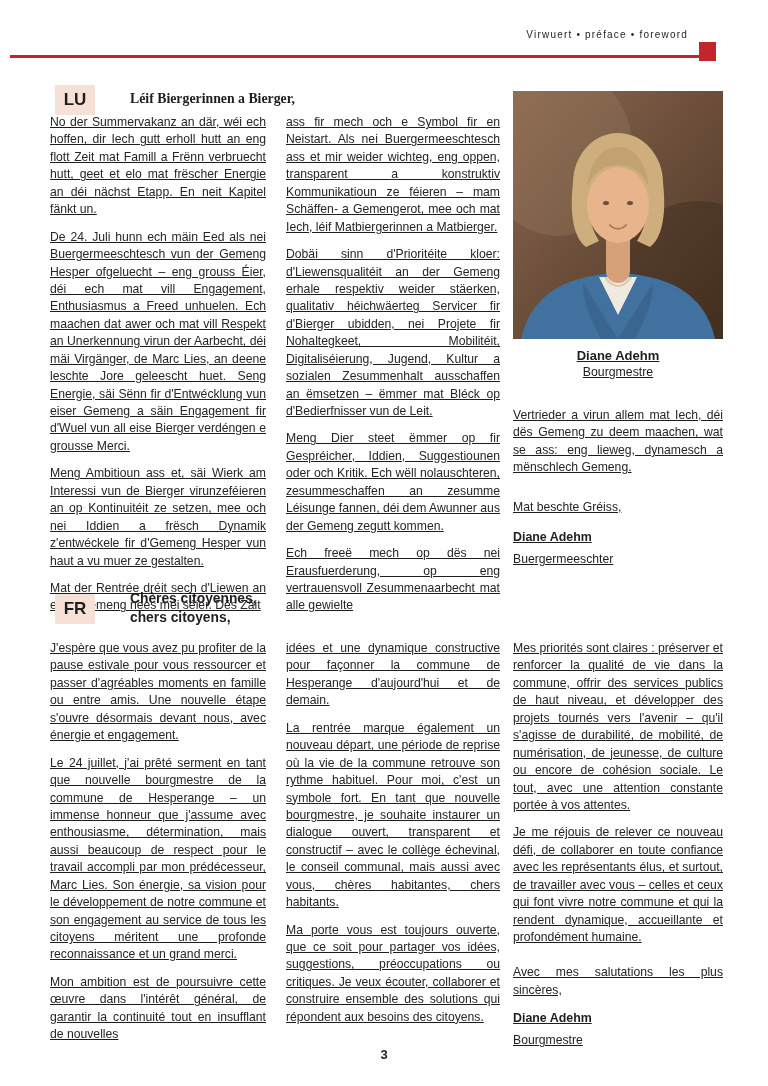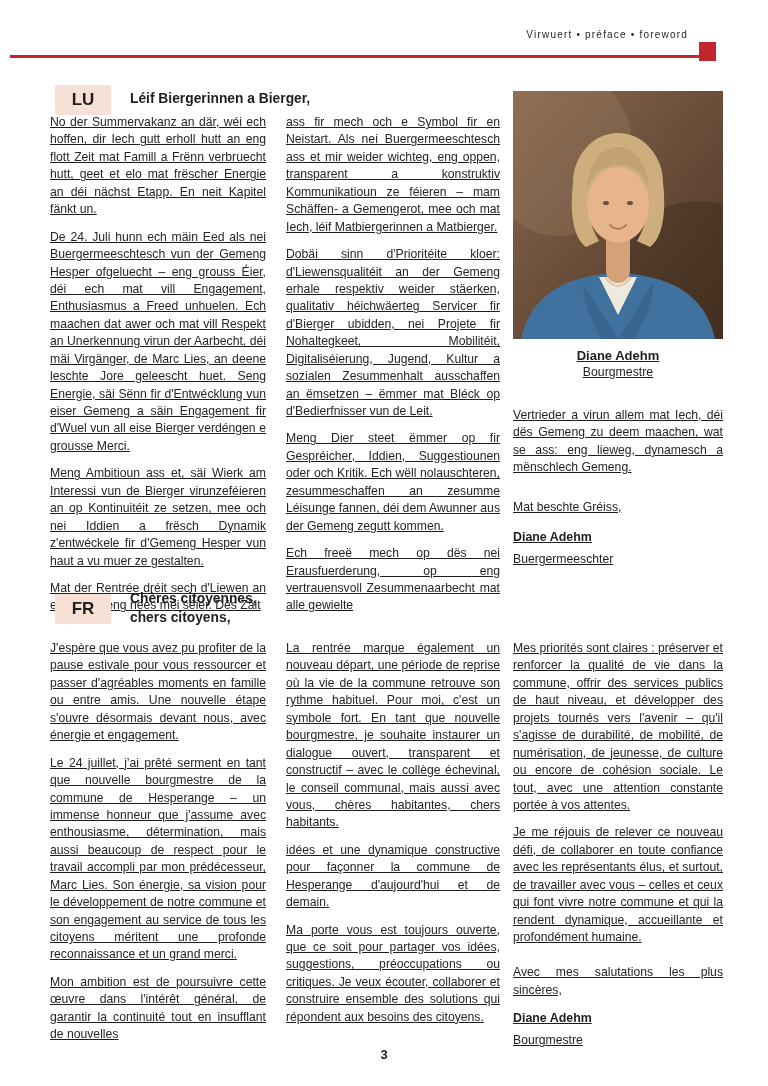--- a/index.html
+++ b/index.html
@@ -19,32 +19,32 @@
   .header-rule{
     position:absolute;top:55px;left:10px;right:58px;height:3px;
     background:var(--accent,#c2262c);
   }
   .header-square{
     position:absolute;top:42px;right:52px;width:17px;height:19px;
     background:var(--accent,#c2262c);
   }
   
   .badge{
-    position:absolute;left:55px;width:56px;height:30px;
+    position:absolute;left:55px;width:40px;height:30px;
     background:var(--badge_bg,#f7e0d6);
     display:flex;align-items:center;justify-content:center;
     font-weight:bold;font-size:17px;color:#1f1e1c;border-radius:1px;
   }
   .badge.lu{top:85px;}
   .badge.fr{top:594px;}
   .section-heading{
     position:absolute;left:130px;
     font-weight:bold;font-size:13.8px;line-height:1.35;color:#1f1e1c;
   }
-  .section-heading.lu{top:90px;}
+  .section-heading.lu{top:90px;font-family:Liberation Serif, serif;}
   .section-heading.fr{top:590px;}
   
   .col{position:absolute;text-decoration:underline;}
   #lu-col1{left:50px;top:114px;width:216px;}
   #lu-col2{left:286px;top:114px;width:214px;}
   #lu-col3{left:513px;top:91px;width:210px;}
   #fr-col1{left:50px;top:640px;width:216px;}
   #fr-col2{left:286px;top:640px;width:214px;}
   #fr-col3{left:513px;top:640px;width:210px;}
   .col p{
@@ -150,22 +150,22 @@
     <div>chers citoyens,</div>
   </div>
 
   <div class="col" id="fr-col1">
     <p>J'espère que vous avez pu profiter de la pause estivale pour vous ressourcer et passer d'agréables moments en famille ou entre amis. Une nouvelle étape s'ouvre désormais devant nous, avec énergie et engagement.</p>
     <p>Le 24 juillet, j'ai prêté serment en tant que nouvelle bourgmestre de la commune de Hesperange – un immense honneur que j'assume avec enthousiasme, détermination, mais aussi beaucoup de respect pour le travail accompli par mon prédécesseur, Marc Lies. Son énergie, sa vision pour le développement de notre commune et son engagement au service de tous les citoyens méritent une profonde reconnaissance et un grand merci.</p>
     <p>Mon ambition est de poursuivre cette œuvre dans l'intérêt général, de garantir la continuité tout en insufflant de nouvelles</p>
   </div>
 
   <div class="col" id="fr-col2">
+    <p>idées et une dynamique constructive pour façonner la commune de Hesperange d'aujourd'hui et de demain.</p>
     <p>La rentrée marque également un nouveau départ, une période de reprise où la vie de la commune retrouve son rythme habituel. Pour moi, c'est un symbole fort. En tant que nouvelle bourgmestre, je souhaite instaurer un dialogue ouvert, transparent et constructif – avec le collège échevinal, le conseil communal, mais aussi avec vous, chères habitantes, chers habitants.</p>
-    <p>idées et une dynamique constructive pour façonner la commune de Hesperange d'aujourd'hui et de demain.</p>
     <p>Ma porte vous est toujours ouverte, que ce soit pour partager vos idées, suggestions, préoccupations ou critiques. Je veux écouter, collaborer et construire ensemble des solutions qui répondent aux besoins des citoyens.</p>
   </div>
 
   <div class="col" id="fr-col3">
     <p>Mes priorités sont claires : préserver et renforcer la qualité de vie dans la commune, offrir des services publics de haut niveau, et développer des projets tournés vers l'avenir – qu'il s'agisse de durabilité, de mobilité, de numérisation, de jeunesse, de culture ou encore de cohésion sociale. Le tout, avec une attention constante portée à vos attentes.</p>
     <p>Je me réjouis de relever ce nouveau défi, de collaborer en toute confiance avec les représentants élus, et surtout, de travailler avec vous – celles et ceux qui font vivre notre commune et qui la rendent dynamique, accueillante et profondément humaine.</p>
     <p class="fr-closing">Avec mes salutations les plus sincères,</p>
     <div class="signature-name">Diane Adehm</div>
     <div class="signature-role">Bourgmestre</div>
   </div>

